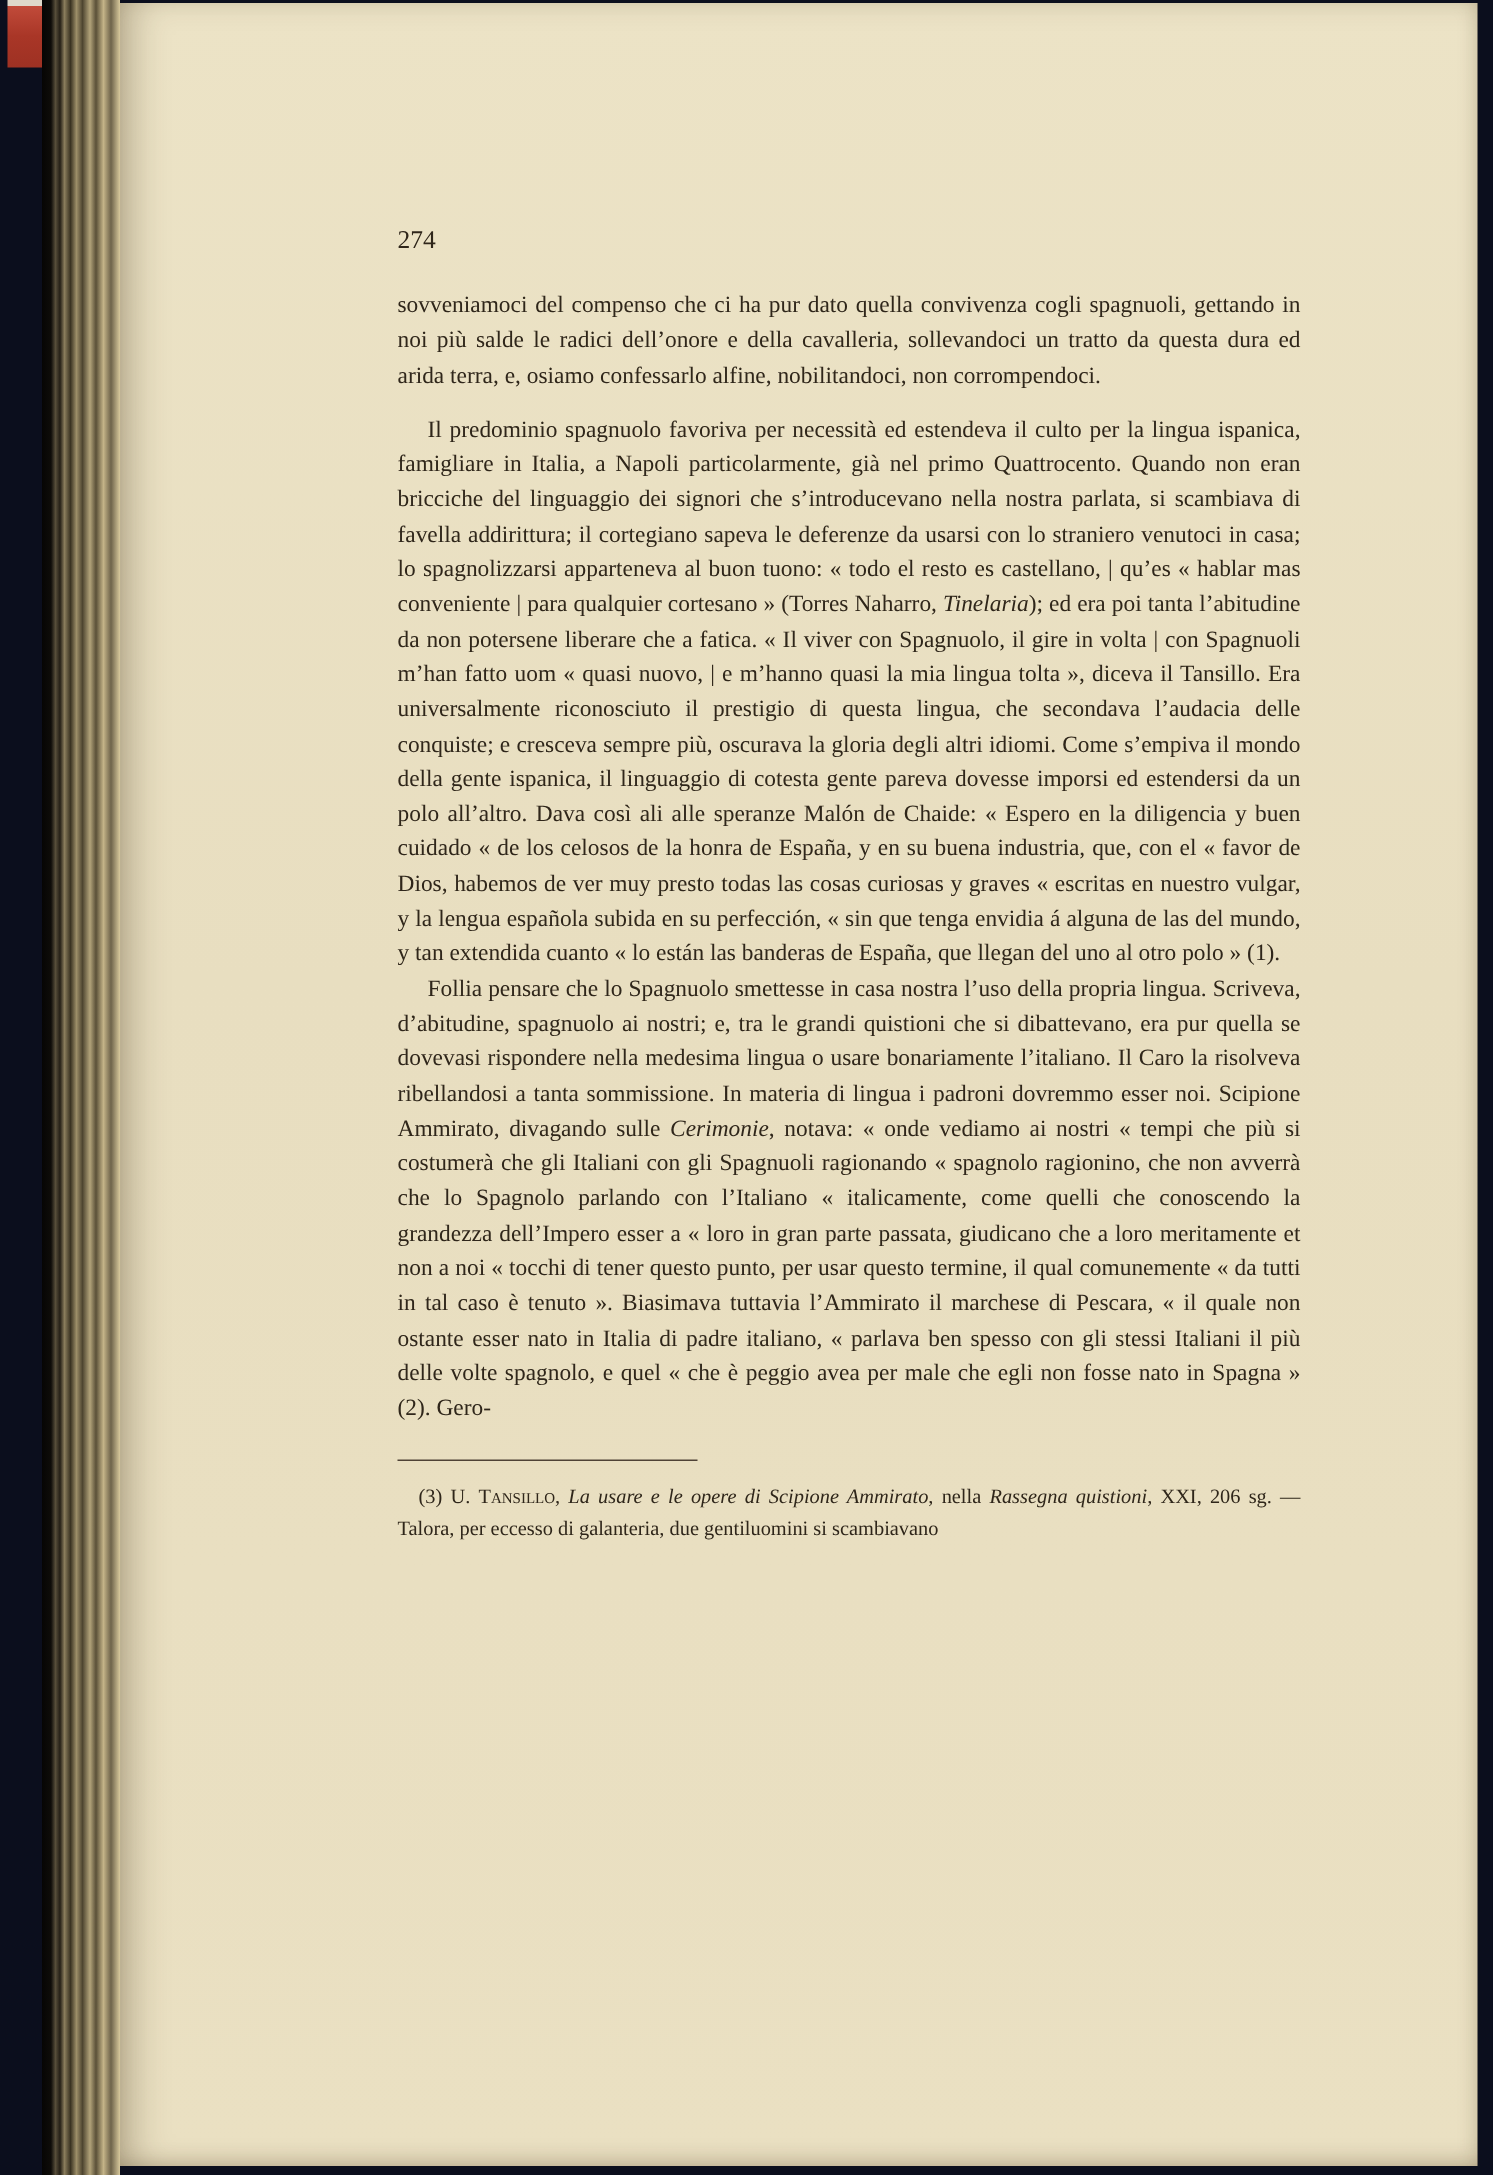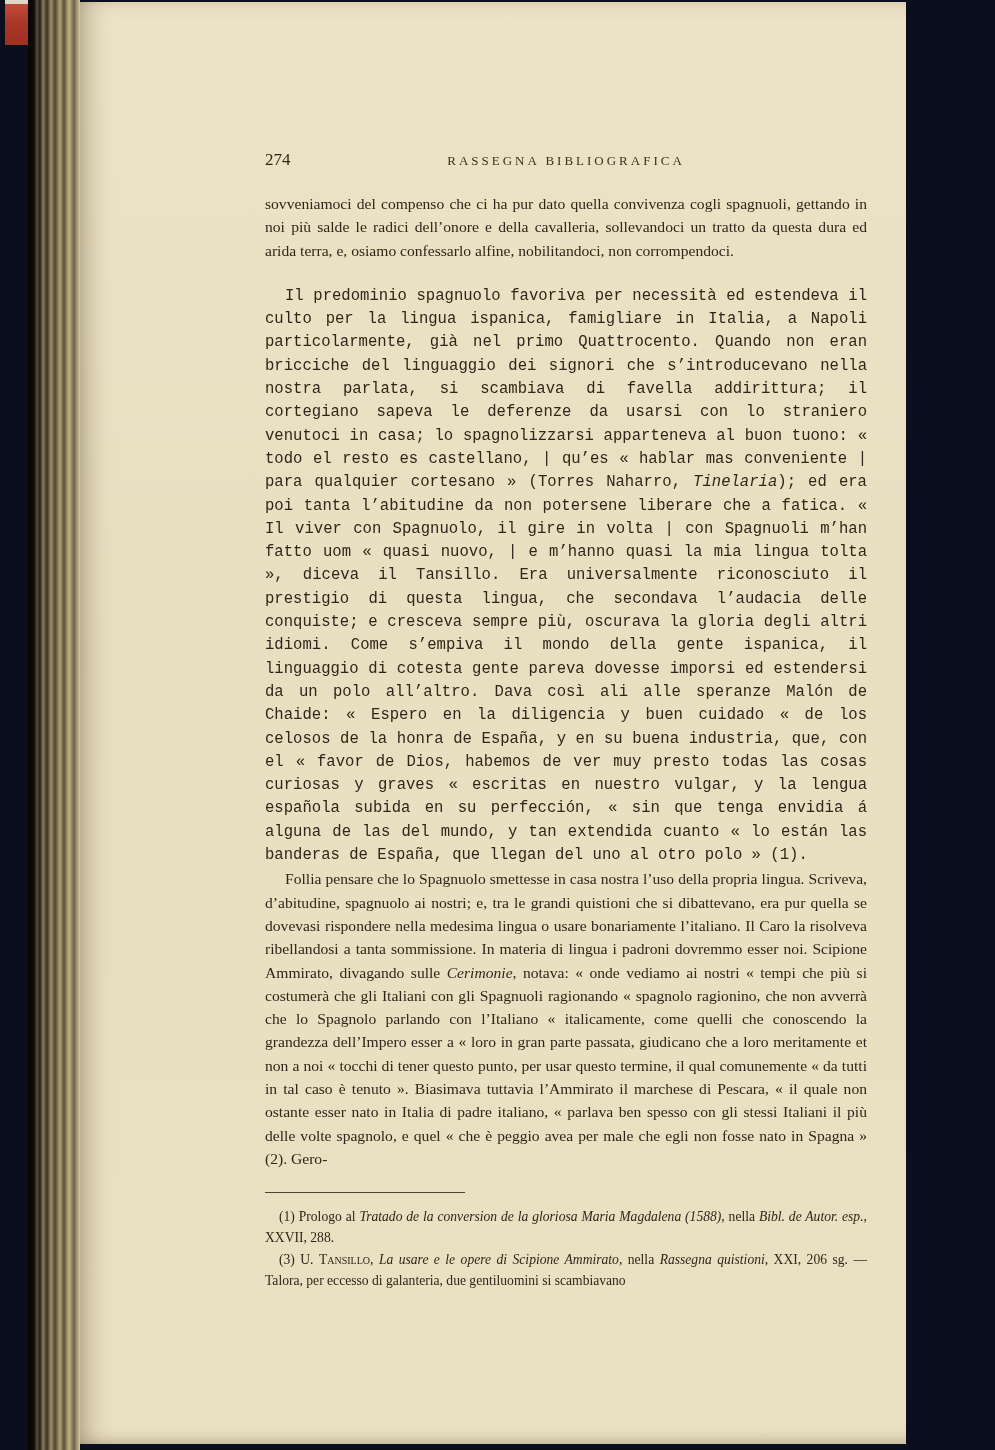--- a/index.html
+++ b/index.html
@@ -3,21 +3,21 @@
 <meta charset="utf-8">
 <title>Scanned book page</title>
 <style>
   html, body {
     margin: 0;
     padding: 0;
     background: #0b0e1d;
   }
   .scene {
     position: relative;
-    width: 906px;
+    width: 995px;
     height: 1450px;
     background: #0b0e1d;
     overflow: hidden;
     font-family: "Liberation Serif", "DejaVu Serif", serif;
   }
   
   .bookmark {
     position: absolute;
     left: 5px;
     top: 0;
@@ -83,22 +83,21 @@
   }
   .body-text {
     text-align: justify;
     font-size: 15.6px;
     line-height: 23.3px;
   }
   .body-text p.para {
     margin: 0;
   }
   .body-text p.para.gap {
-    margin-top: 23px;
-    font-family: Liberation Mono, monospace;
+    margin-top: 13px;
   }
   .body-text p.para.indent {
     text-indent: 20px;
   }
   .footnote-rule {
     width: 200px;
     height: 1px;
     background: #4e4236;
     margin-top: 22px;
     margin-bottom: 13px;
@@ -117,28 +116,26 @@
 </style>
 </head>
 <body>
 
 <div class="scene">
   <div class="bookmark"></div>
   <div class="spine"></div>
   <div class="page">
     <div class="header-row">
       <span class="page-number">274</span>
-      <span class="running-header">RASSEGNA BIBLIOGRAFICA</span>
     </div>
     <div class="text-column">
       <div class="body-text">
           <p class="para"><span>sovveniamoci del compenso che ci ha pur dato quella convivenza cogli spagnuoli, gettando in noi più salde le radici dell’onore e della cavalleria, sollevandoci un tratto da questa dura ed arida terra, e, osiamo confessarlo alfine, nobilitandoci, non corrompendoci.</span></p>
           <p class="para indent gap"><span>Il predominio spagnuolo favoriva per necessità ed estendeva il culto per la lingua ispanica, famigliare in Italia, a Napoli particolarmente, già nel primo Quattrocento. Quando non eran bricciche del linguaggio dei signori che s’introducevano nella nostra parlata, si scambiava di favella addirittura; il cortegiano sapeva le deferenze da usarsi con lo straniero venutoci in casa; lo spagnolizzarsi apparteneva al buon tuono: « todo el resto es castellano, | qu’es « hablar mas conveniente | para qualquier cortesano » (Torres Naharro, </span><span class="seg-italic">Tinelaria</span><span>); ed era poi tanta l’abitudine da non potersene liberare che a fatica. « Il viver con Spagnuolo, il gire in volta | con Spagnuoli m’han fatto uom « quasi nuovo, | e m’hanno quasi la mia lingua tolta », diceva il Tansillo. Era universalmente riconosciuto il prestigio di questa lingua, che secondava l’audacia delle conquiste; e cresceva sempre più, oscurava la gloria degli altri idiomi. Come s’empiva il mondo della gente ispanica, il linguaggio di cotesta gente pareva dovesse imporsi ed estendersi da un polo all’altro. Dava così ali alle speranze Malón de Chaide: « Espero en la diligencia y buen cuidado « de los celosos de la honra de España, y en su buena industria, que, con el « favor de Dios, habemos de ver muy presto todas las cosas curiosas y graves « escritas en nuestro vulgar, y la lengua española subida en su perfección, « sin que tenga envidia á alguna de las del mundo, y tan extendida cuanto « lo están las banderas de España, que llegan del uno al otro polo » (1).</span></p>
           <p class="para indent"><span>Follia pensare che lo Spagnuolo smettesse in casa nostra l’uso della propria lingua. Scriveva, d’abitudine, spagnuolo ai nostri; e, tra le grandi quistioni che si dibattevano, era pur quella se dovevasi rispondere nella medesima lingua o usare bonariamente l’italiano. Il Caro la risolveva ribellandosi a tanta sommissione. In materia di lingua i padroni dovremmo esser noi. Scipione Ammirato, divagando sulle </span><span class="seg-italic">Cerimonie</span><span>, notava: « onde vediamo ai nostri « tempi che più si costumerà che gli Italiani con gli Spagnuoli ragionando « spagnolo ragionino, che non avverrà che lo Spagnolo parlando con l’Italiano « italicamente, come quelli che conoscendo la grandezza dell’Impero esser a « loro in gran parte passata, giudicano che a loro meritamente et non a noi « tocchi di tener questo punto, per usar questo termine, il qual comunemente « da tutti in tal caso è tenuto ». Biasimava tuttavia l’Ammirato il marchese di Pescara, « il quale non ostante esser nato in Italia di padre italiano, « parlava ben spesso con gli stessi Italiani il più delle volte spagnolo, e quel « che è peggio avea per male che egli non fosse nato in Spagna » (2). Gero-</span></p>
         </div>
       <div class="footnote-rule"></div>
       <div class="footnotes">
-          <p class="fn"><span>(1) Prologo al </span><span class="seg-italic">Tratado de la conversion de la gloriosa Maria Magdalena (1588)</span><span>, nella </span><span class="seg-italic">Bibl. de Autor. esp.</span><span>, XXVII, 288.</span></p>
           <p class="fn"><span>(3) U. </span><span class="seg-smallcaps">Tansillo</span><span>, </span><span class="seg-italic">La usare e le opere di Scipione Ammirato</span><span>, nella </span><span class="seg-italic">Rassegna quistioni</span><span>, XXI, 206 sg. — Talora, per eccesso di galanteria, due gentiluomini si scambiavano</span></p>
         </div>
     </div>
   </div>
 </div>
 
 </body></html>

